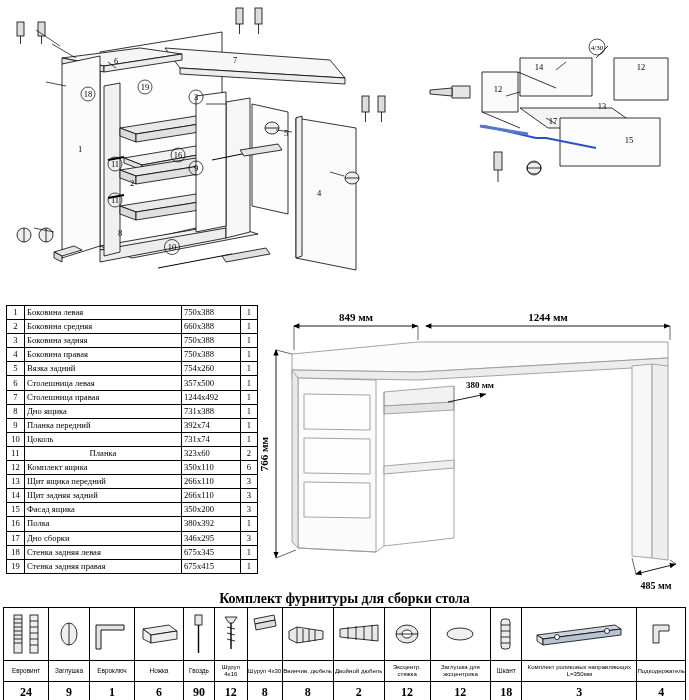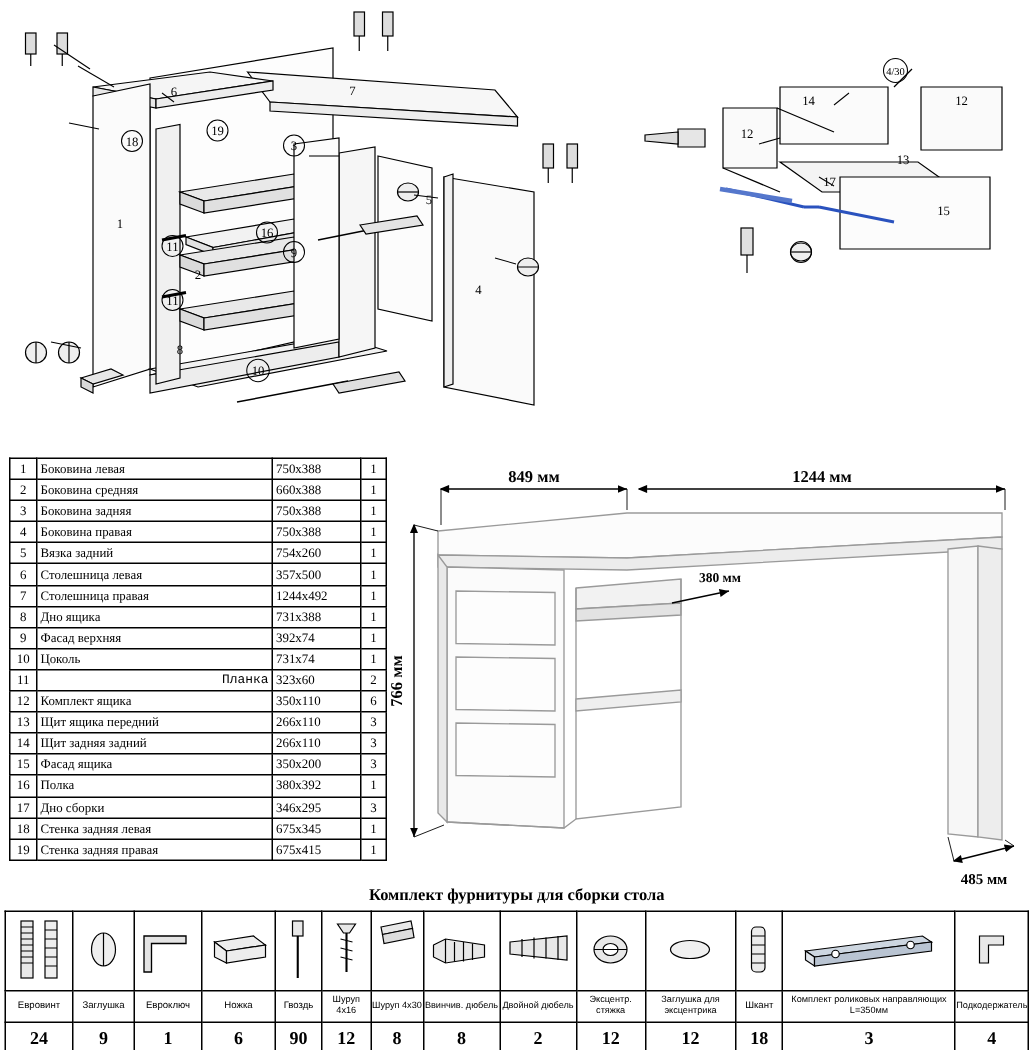--- a/index.html
+++ b/index.html
@@ -27,29 +27,29 @@
   .parts-table td{
     border:1px solid #000;
     padding:0 2px;
     height:13.1px;
     white-space:nowrap;
   }
   .parts-table td.num{width:13px;text-align:center;}
   .parts-table td.name{text-align:left;}
   .parts-table td.dim{width:54px;text-align:left;}
   .parts-table td.qty{width:12px;text-align:center;}
-  .parts-table td.name.center{text-align:right;font-family:Liberation Mono, monospace;}
+  .parts-table td.name.center{text-align:center;}
 
   
   .desk{position:absolute;left:258px;top:306px;width:431px;height:290px;}
 
   
   .hw-title{
     position:absolute;left:0;top:591px;width:689px;
-    text-align:center;font-size:11px;font-weight:bold;
+    text-align:center;font-size:14px;font-weight:bold;
     font-family:"Liberation Serif", serif;
   }
   .hw-table{
     position:absolute;left:3px;top:607px;width:683px;
     border-collapse:collapse;
     font-size:6.4px;
     text-align:center;
     font-family:"Liberation Sans", sans-serif;
   }
   .hw-table td{border:1px solid #000;padding:0;vertical-align:middle;}
@@ -285,21 +285,21 @@
           <td class="qty">1</td>
         </tr>
         <tr>
           <td class="num">8</td>
           <td class="name">Дно ящика</td>
           <td class="dim">731x388</td>
           <td class="qty">1</td>
         </tr>
         <tr>
           <td class="num">9</td>
-          <td class="name">Фасад верхняя</td>
+          <td class="name">Планка передний</td>
           <td class="dim">392x74</td>
           <td class="qty">1</td>
         </tr>
         <tr>
           <td class="num">10</td>
           <td class="name">Цоколь</td>
           <td class="dim">731x74</td>
           <td class="qty">1</td>
         </tr>
         <tr>

